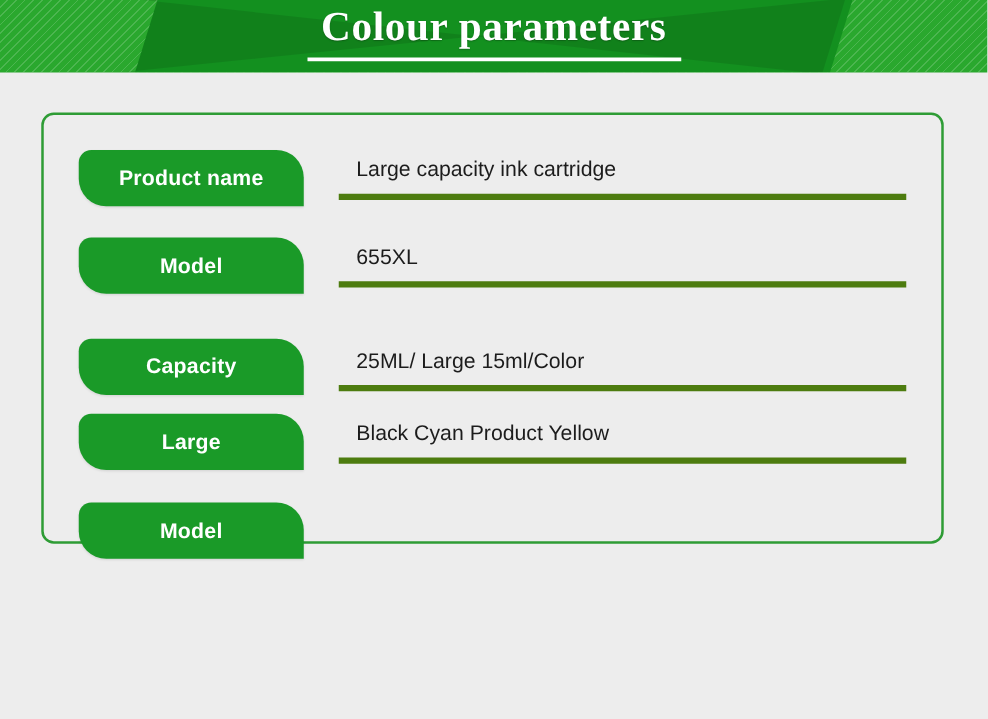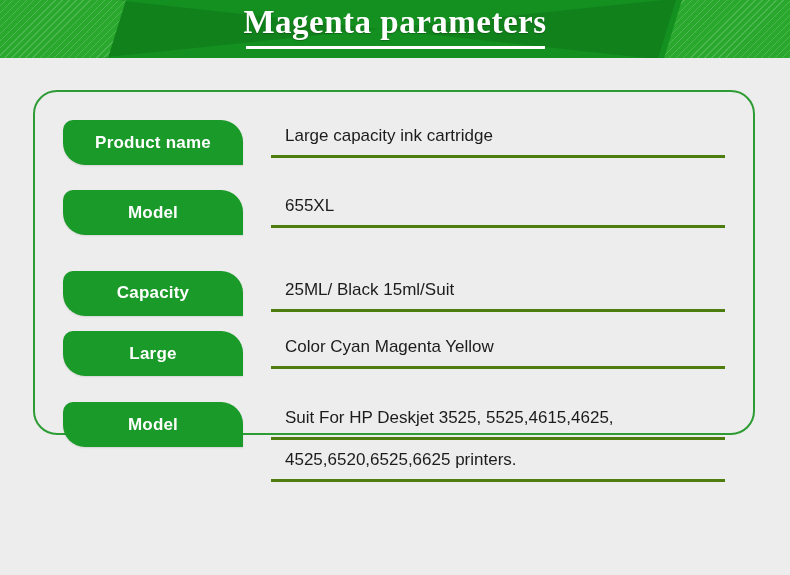--- a/index.html
+++ b/index.html
@@ -51,21 +51,21 @@
   .banner-underline{
     position:absolute;left:246px;top:46px;width:299px;height:3px;
     background:#ffffff;
   }
 
   
   .card{
     position:absolute;left:33px;top:90px;
     width:722px;height:345px;
     border:2px solid #2e9c35;
-    border-radius:24px;
+    border-radius:10px;
     background:#ededed;
     box-sizing:border-box;
   }
 
   .rows{
     position:absolute;left:0;top:0;width:100%;height:100%;
     padding:22px 0 0 0;box-sizing:border-box;
   }
 
   .row{
@@ -99,37 +99,37 @@
     flex:1 1 auto;
     margin-left:28px;
     margin-right:28px;
     padding-top:2px;
   }
   .row-value-line{
     font-size:17px;
     color:#1c1c1c;
     line-height:24px;
     padding:8px 0 7px 14px;
-    border-bottom:3px solid #4d7c0f;
+    border-bottom:5px solid #4d7c0f;
   }
 
   .row-h1{height:70px;}
   .row-h2{height:71px;}
   .row-h3{height:70px;align-items:center;}
   .row-h4{height:71px;}
   .row-h5{height:110px;}
 </style>
 </head>
 <body>
 
 <div class="banner">
   <div class="banner-stripes"></div>
   <div class="banner-center"></div>
   <div class="banner-center-shade"></div>
-  <div class="banner-title">Magenta parameters</div>
+  <div class="banner-title">Colour parameters</div>
   <div class="banner-underline"></div>
 </div>
 
 <div class="card">
   <div class="rows">
 
     <div class="row row-h1">
       <div class="row-label">Product name</div>
       <div class="row-value-wrap">
         <div class="row-value-line">Large capacity ink cartridge</div>
@@ -139,33 +139,29 @@
     <div class="row row-h2">
       <div class="row-label">Model</div>
       <div class="row-value-wrap">
         <div class="row-value-line">655XL</div>
       </div>
     </div>
 
     <div class="row row-h3">
       <div class="row-label">Capacity</div>
       <div class="row-value-wrap">
-        <div class="row-value-line">25ML/ Black 15ml/Suit</div>
+        <div class="row-value-line">25ML/ Large 15ml/Color</div>
       </div>
     </div>
 
     <div class="row row-h4">
       <div class="row-label">Large</div>
       <div class="row-value-wrap">
-        <div class="row-value-line">Color Cyan Magenta Yellow</div>
+        <div class="row-value-line">Black Cyan Product Yellow</div>
       </div>
     </div>
 
     <div class="row row-h5">
       <div class="row-label">Model</div>
-      <div class="row-value-wrap">
-        <div class="row-value-line">Suit For HP Deskjet 3525, 5525,4615,4625,</div>
-        <div class="row-value-line">4525,6520,6525,6625 printers.</div>
-      </div>
     </div>
 
   </div>
 </div>
 
 </body></html>

